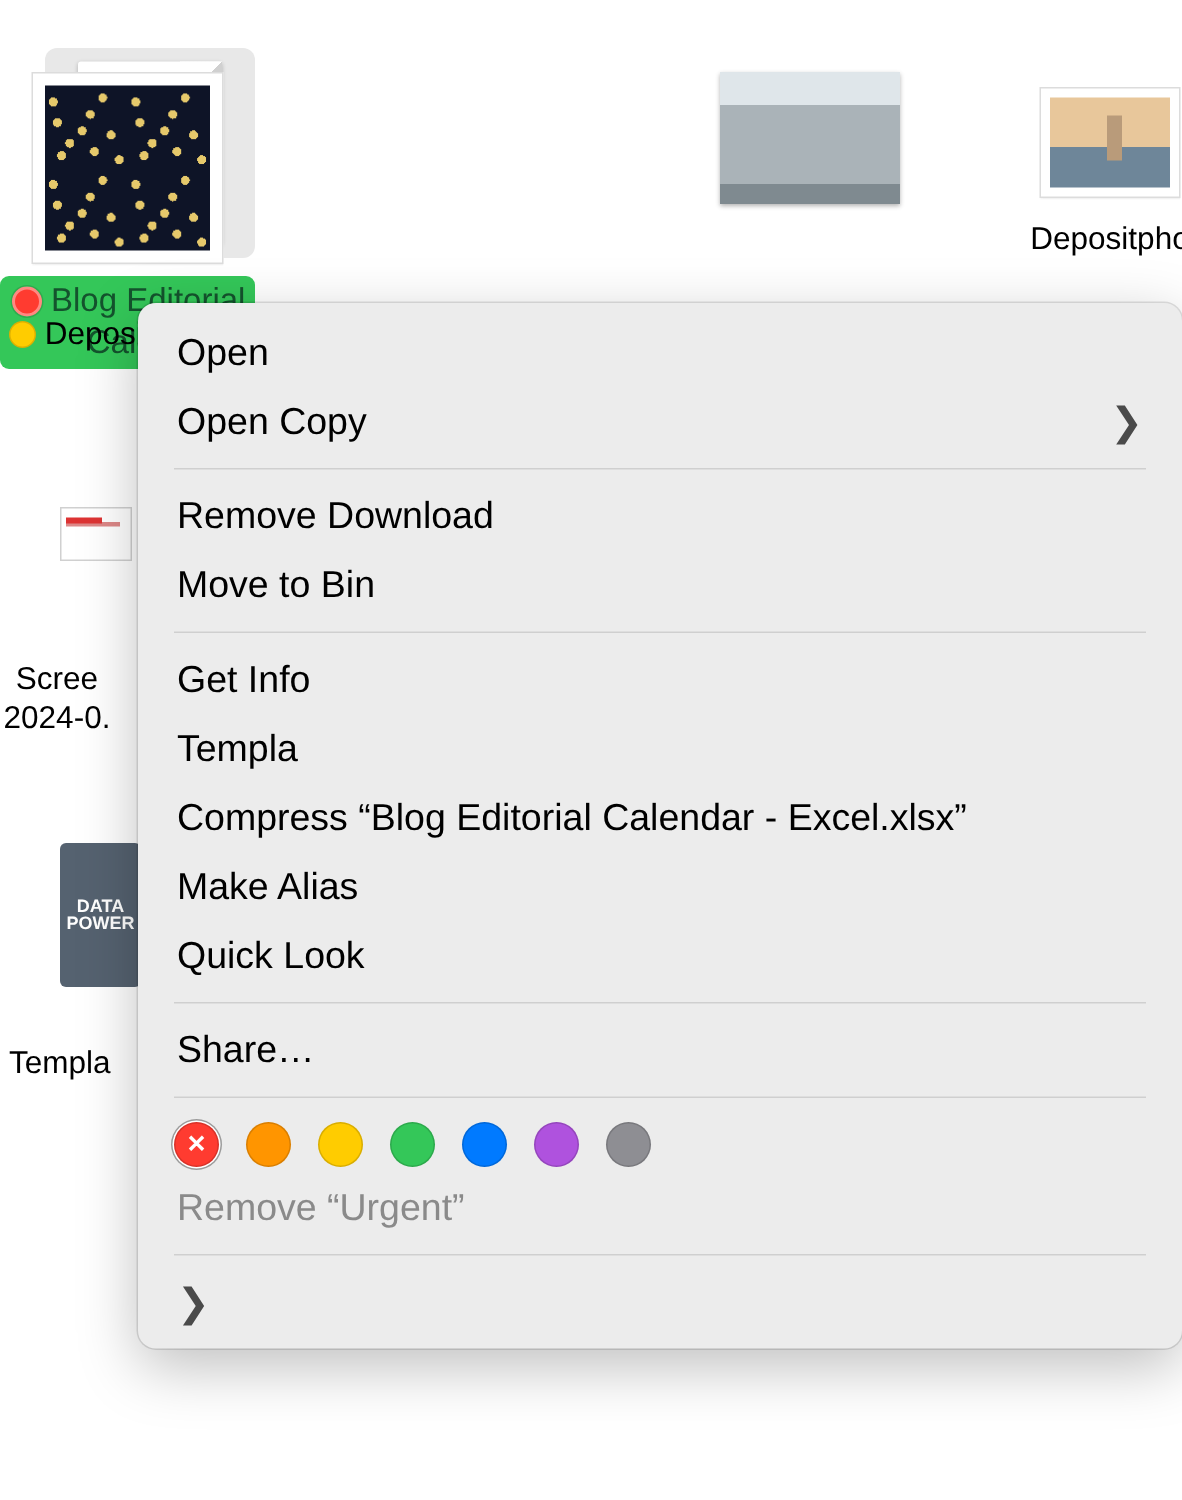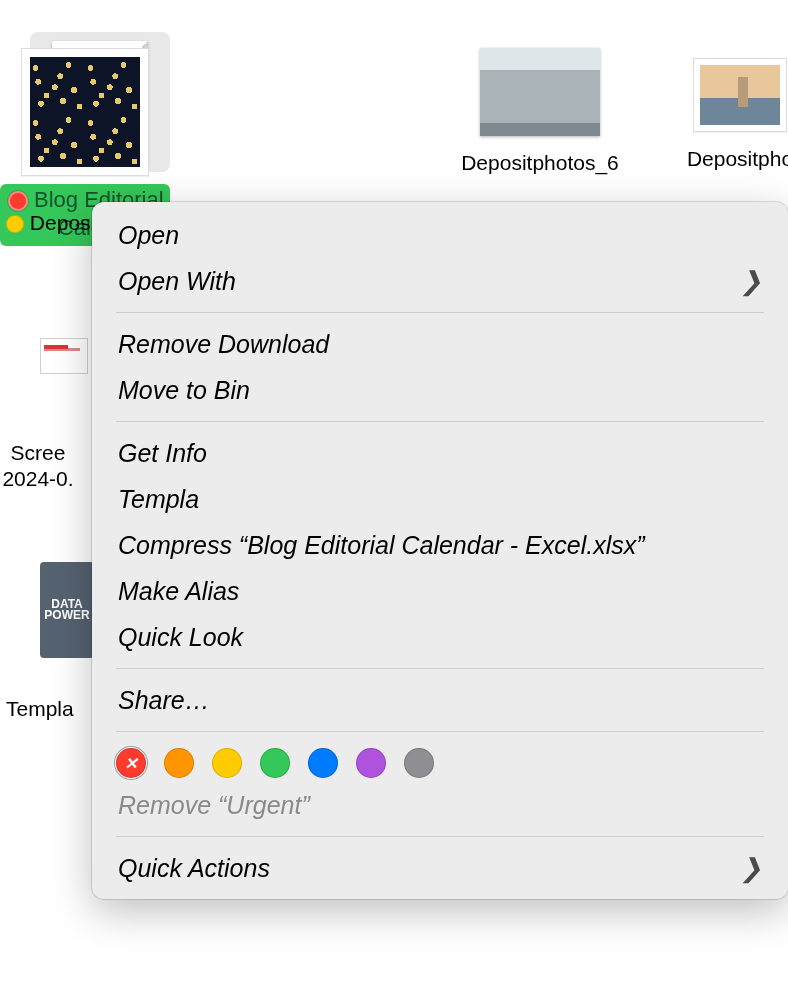--- a/index.html
+++ b/index.html
@@ -183,21 +183,20 @@
   
   .menu{
     position:absolute;
     left:92px;
     top:202px;
     width:696px;
     background:#ececec;
     border-radius:12px;
     box-shadow:0 12px 40px rgba(0,0,0,.25), 0 0 0 1px rgba(0,0,0,.12);
     padding:10px 0 8px;
-    font-style:italic;
   }
   .menu .mi{
     padding:6px 26px 6px 26px;
     font-size:25px;
     line-height:34px;
     color:#000;
     display:flex;
     align-items:center;
     justify-content:space-between;
     cursor:default;
@@ -263,21 +262,20 @@
     </div>
     <div class="label">
       <span class="tag-dot-yellow"></span><span>Depositphotos</span>
     </div>
   </div>
 
   <div class="item" style="left:440px;top:48px;width:200px;">
     <div class="thumb" style="box-shadow:0 1px 3px rgba(0,0,0,.3);">
       <div class="city-photo"></div>
     </div>
-    <div class="label">Depositphotos_6</div>
   </div>
 
   <div class="item" style="left:665px;top:58px;width:150px;">
     <div class="thumb photo-frame" style="padding:6px;">
       <div class="venice-photo"></div>
     </div>
     <div class="label">Depositpho</div>
   </div>
 
   <div class="item" style="left:40px;top:338px;">
@@ -299,21 +297,21 @@
   </div>
 
 </div>
 
 <div class="menu">
 
   <div class="mi">
     <span>Open</span>
   </div>
   <div class="mi">
-    <span>Open With</span>
+    <span>Open Copy</span>
     <span class="chev">❯</span>
   </div>
 
   <hr>
 
   <div class="mi">
     <span>Remove Download</span>
   </div>
   <div class="mi">
     <span>Move to Bin</span>
@@ -354,17 +352,16 @@
     <div class="tag tag-purple"></div>
     <div class="tag tag-gray"></div>
   </div>
   <div class="mi disabled">
     <span>Remove “Urgent”</span>
   </div>
 
   <hr>
 
   <div class="mi">
-    <span>Quick Actions</span>
     <span class="chev">❯</span>
   </div>
 
 </div>
 
 </body></html>

